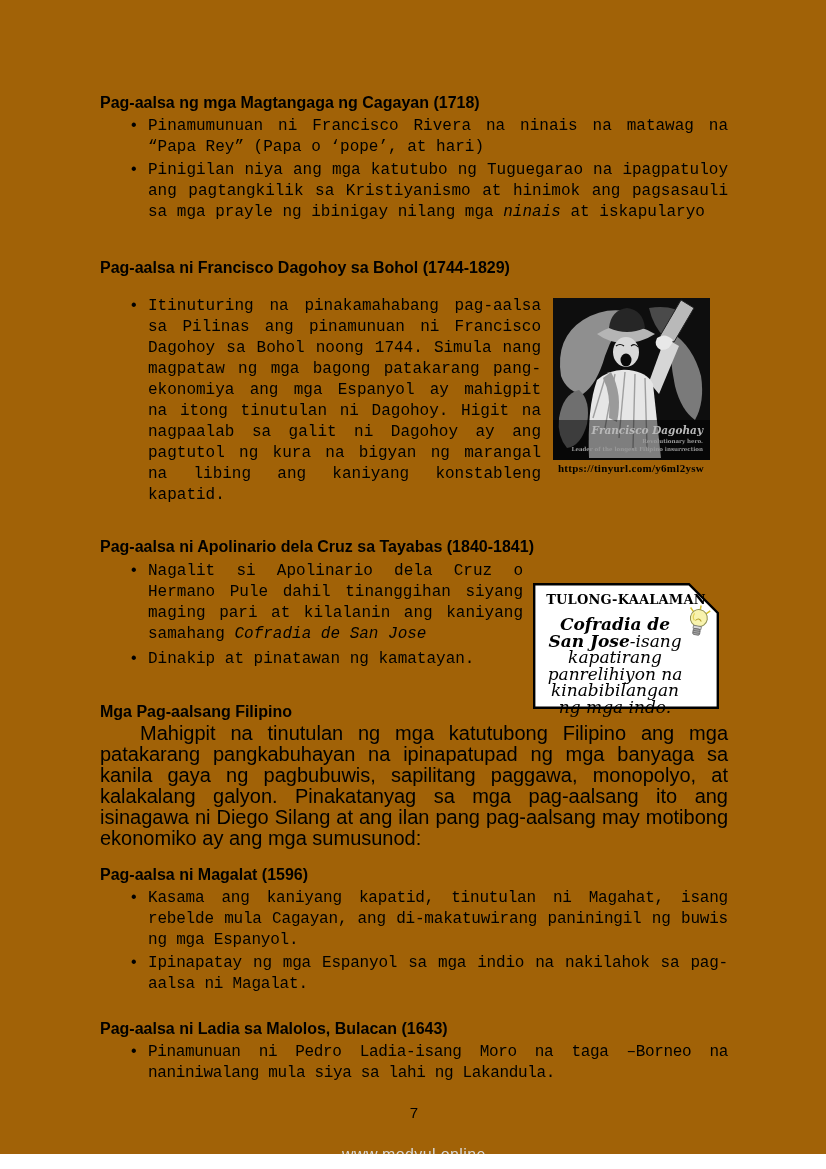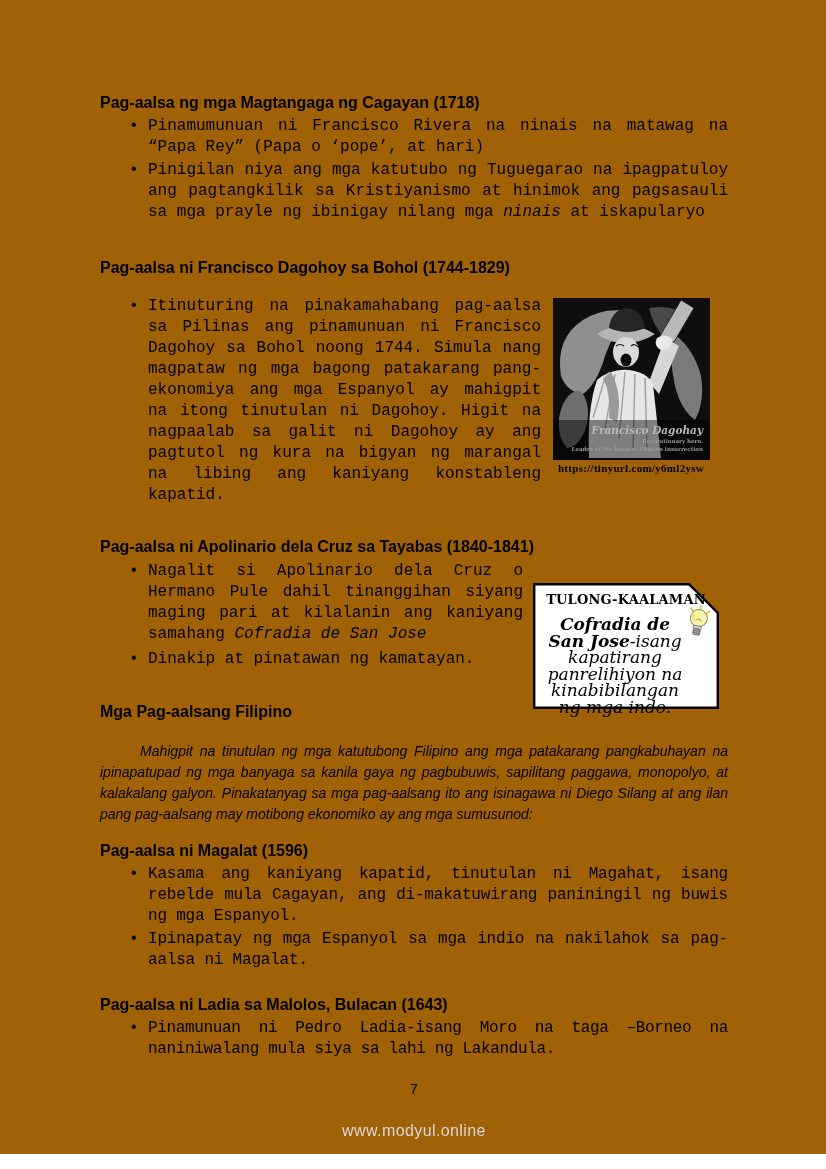--- a/index.html
+++ b/index.html
@@ -101,26 +101,25 @@
   }
   .callout-body b { font-style: italic; }
   .bulb {
     position: absolute;
     right: 8px;
     top: 22px;
     transform: rotate(10deg);
   }
 
   .para {
-    font-size: 14px;
+    font-size: 20px;
     line-height: 21px;
     text-align: justify;
     text-indent: 40px;
-    margin: 19px 0 0 0;
-    font-style: italic;
+    margin: 1px 0 0 0;
   }
 
   .condensed { letter-spacing: -0.2px; }
   .condensed-more { letter-spacing: -0.35px; }
 
   .page-number {
     margin-top: 19px;
     text-align: center;
     font-size: 15px;
     line-height: 19px;

